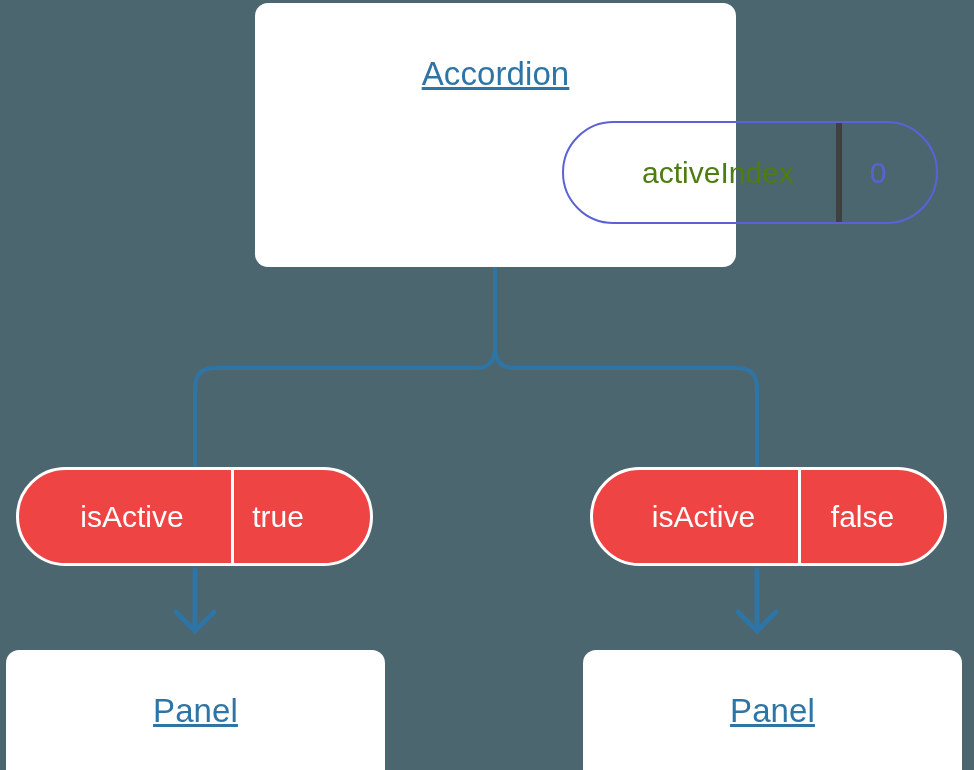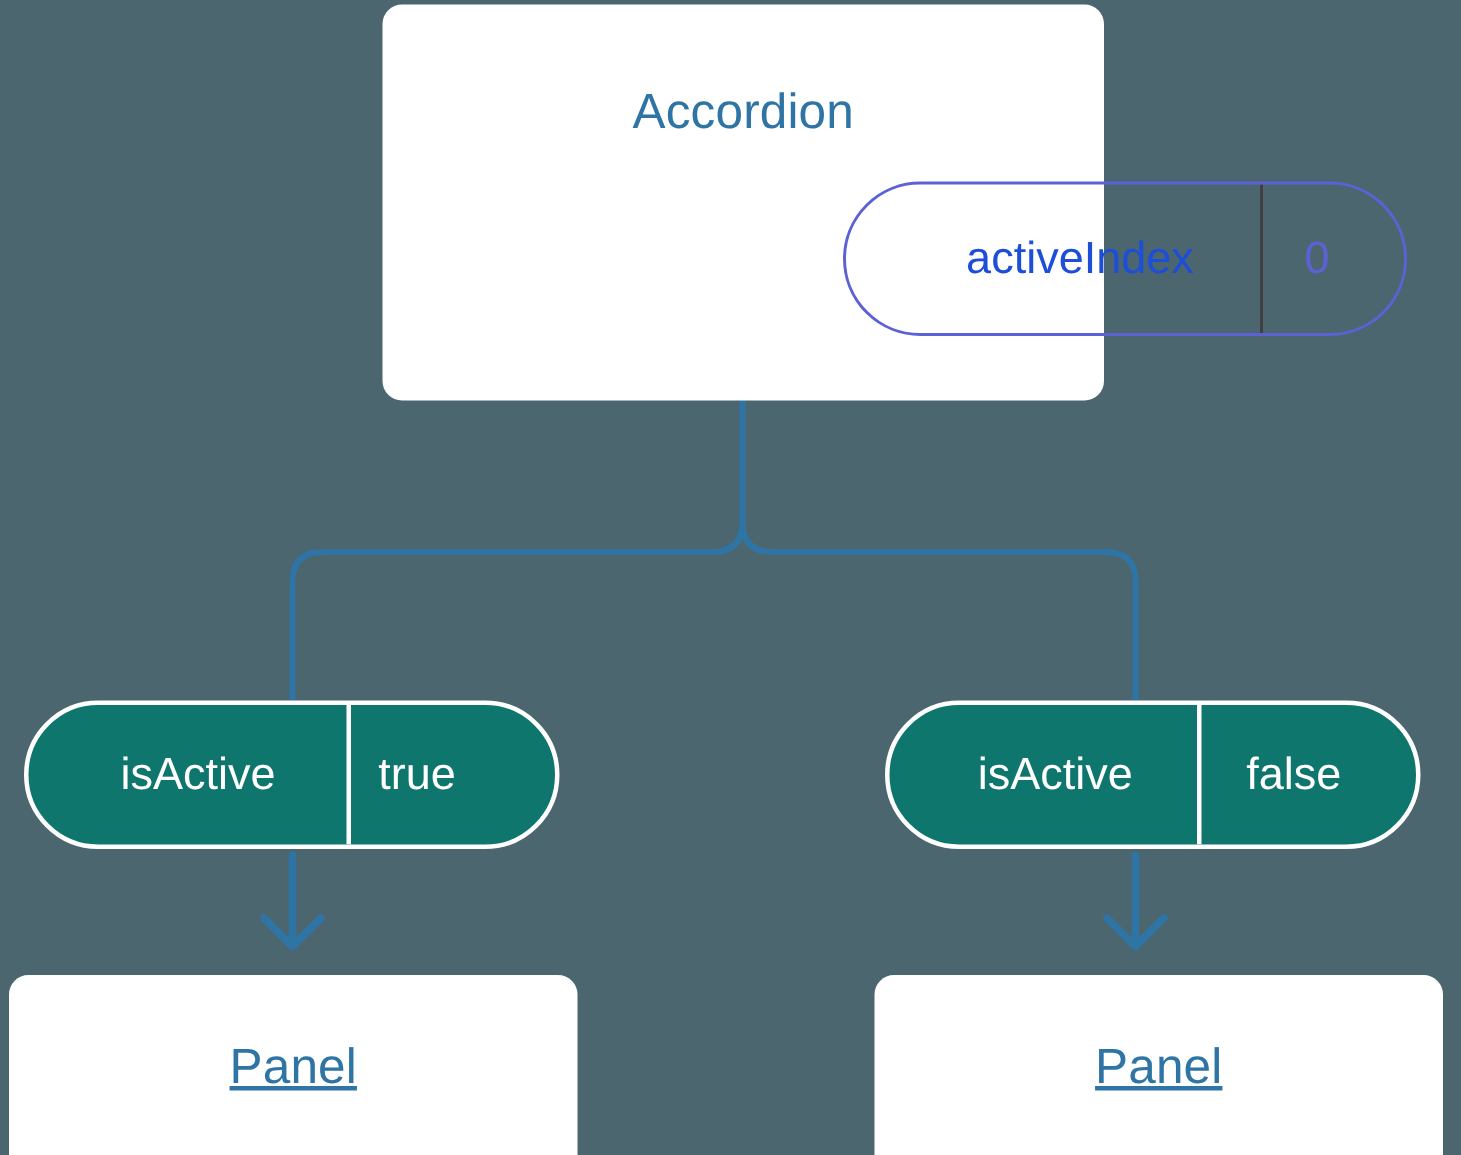--- a/index.html
+++ b/index.html
@@ -50,20 +50,21 @@
     left: 255px;
     top: 3px;
     width: 481px;
     height: 264px;
   }
   #accordion-card .card-title {
     position: absolute;
     left: 0;
     right: 0;
     top: 52px;
+    text-decoration: underline;
   }
 
   
   .panel-card {
     height: 135px;
   }
   #panel-left {
     left: 6px;
     top: 650px;
     width: 379px;
@@ -100,38 +101,38 @@
     font-weight: 400;
     white-space: nowrap;
   }
 
   
   .pill-outline {
     border: 2px solid #5c61d6;
     background: transparent;
   }
   .pill-outline .pill-key {
-    color: #1d4ed8;
-    border-right: 2px solid #404040;
+    color: #4d7c0f;
+    border-right: 6px solid #404040;
   }
   .pill-outline .pill-val {
     color: #5c61d6;
   }
   #pill-activeindex {
     left: 307px;
     top: 118px;
     width: 376px;
     height: 103px;
   }
   #pill-activeindex .pill-key { width: 281px; padding-left: 36px; }
   #pill-activeindex .pill-val { width: 95px; padding-right: 22px; }
 
   
   .pill-filled {
-    background: #0f766e;
+    background: #ef4444;
     border: 3px solid #ffffff;
   }
   .pill-filled .pill-key {
     color: #ffffff;
     border-right: 3px solid #ffffff;
   }
   .pill-filled .pill-val {
     color: #ffffff;
   }
   #pill-isactive-left {

